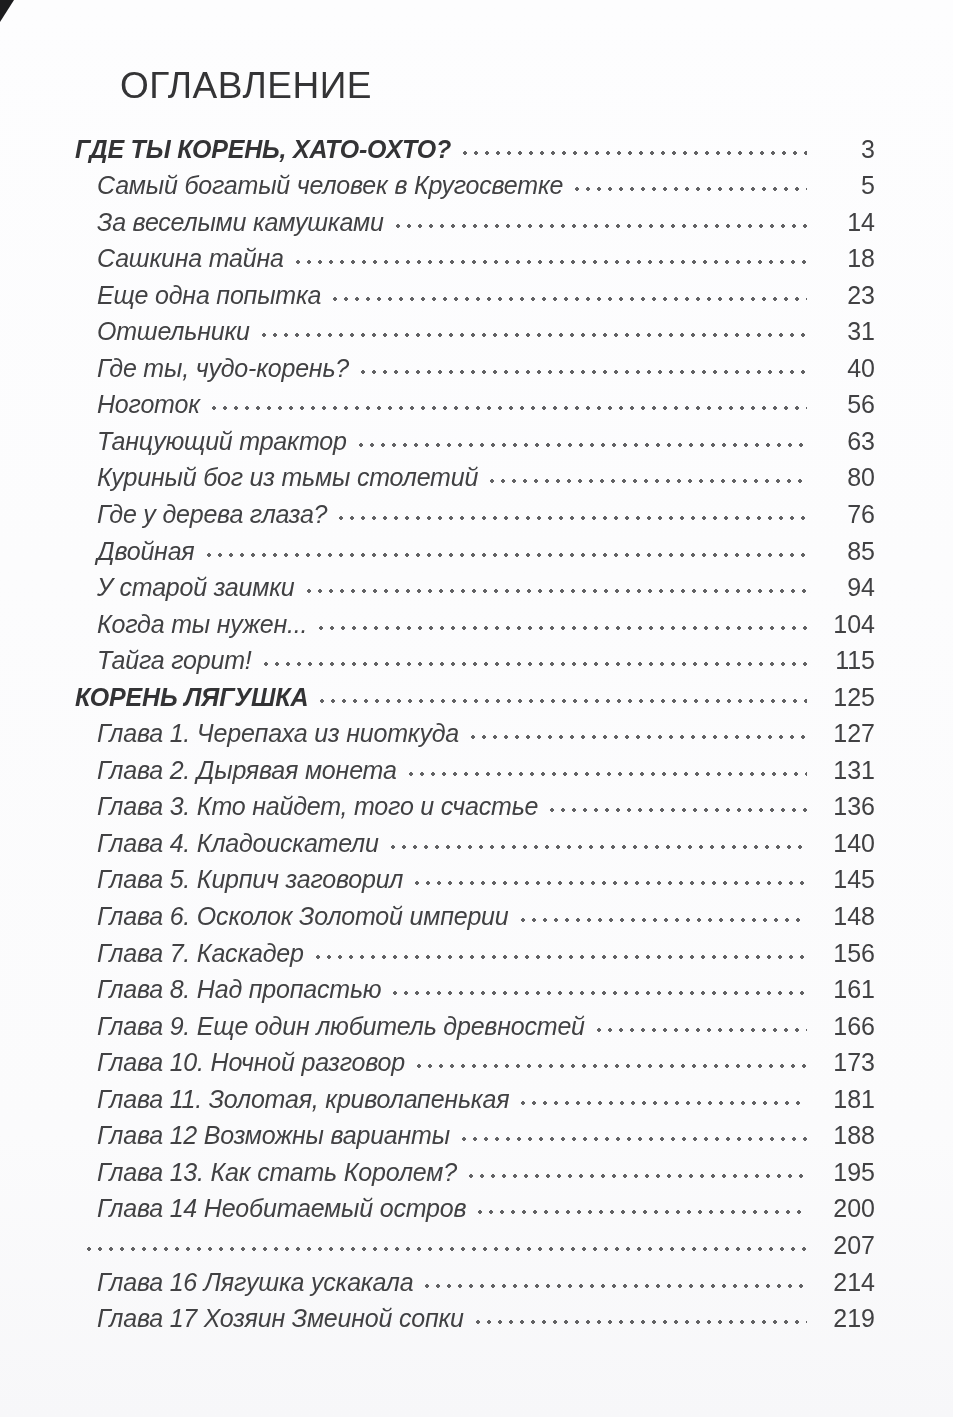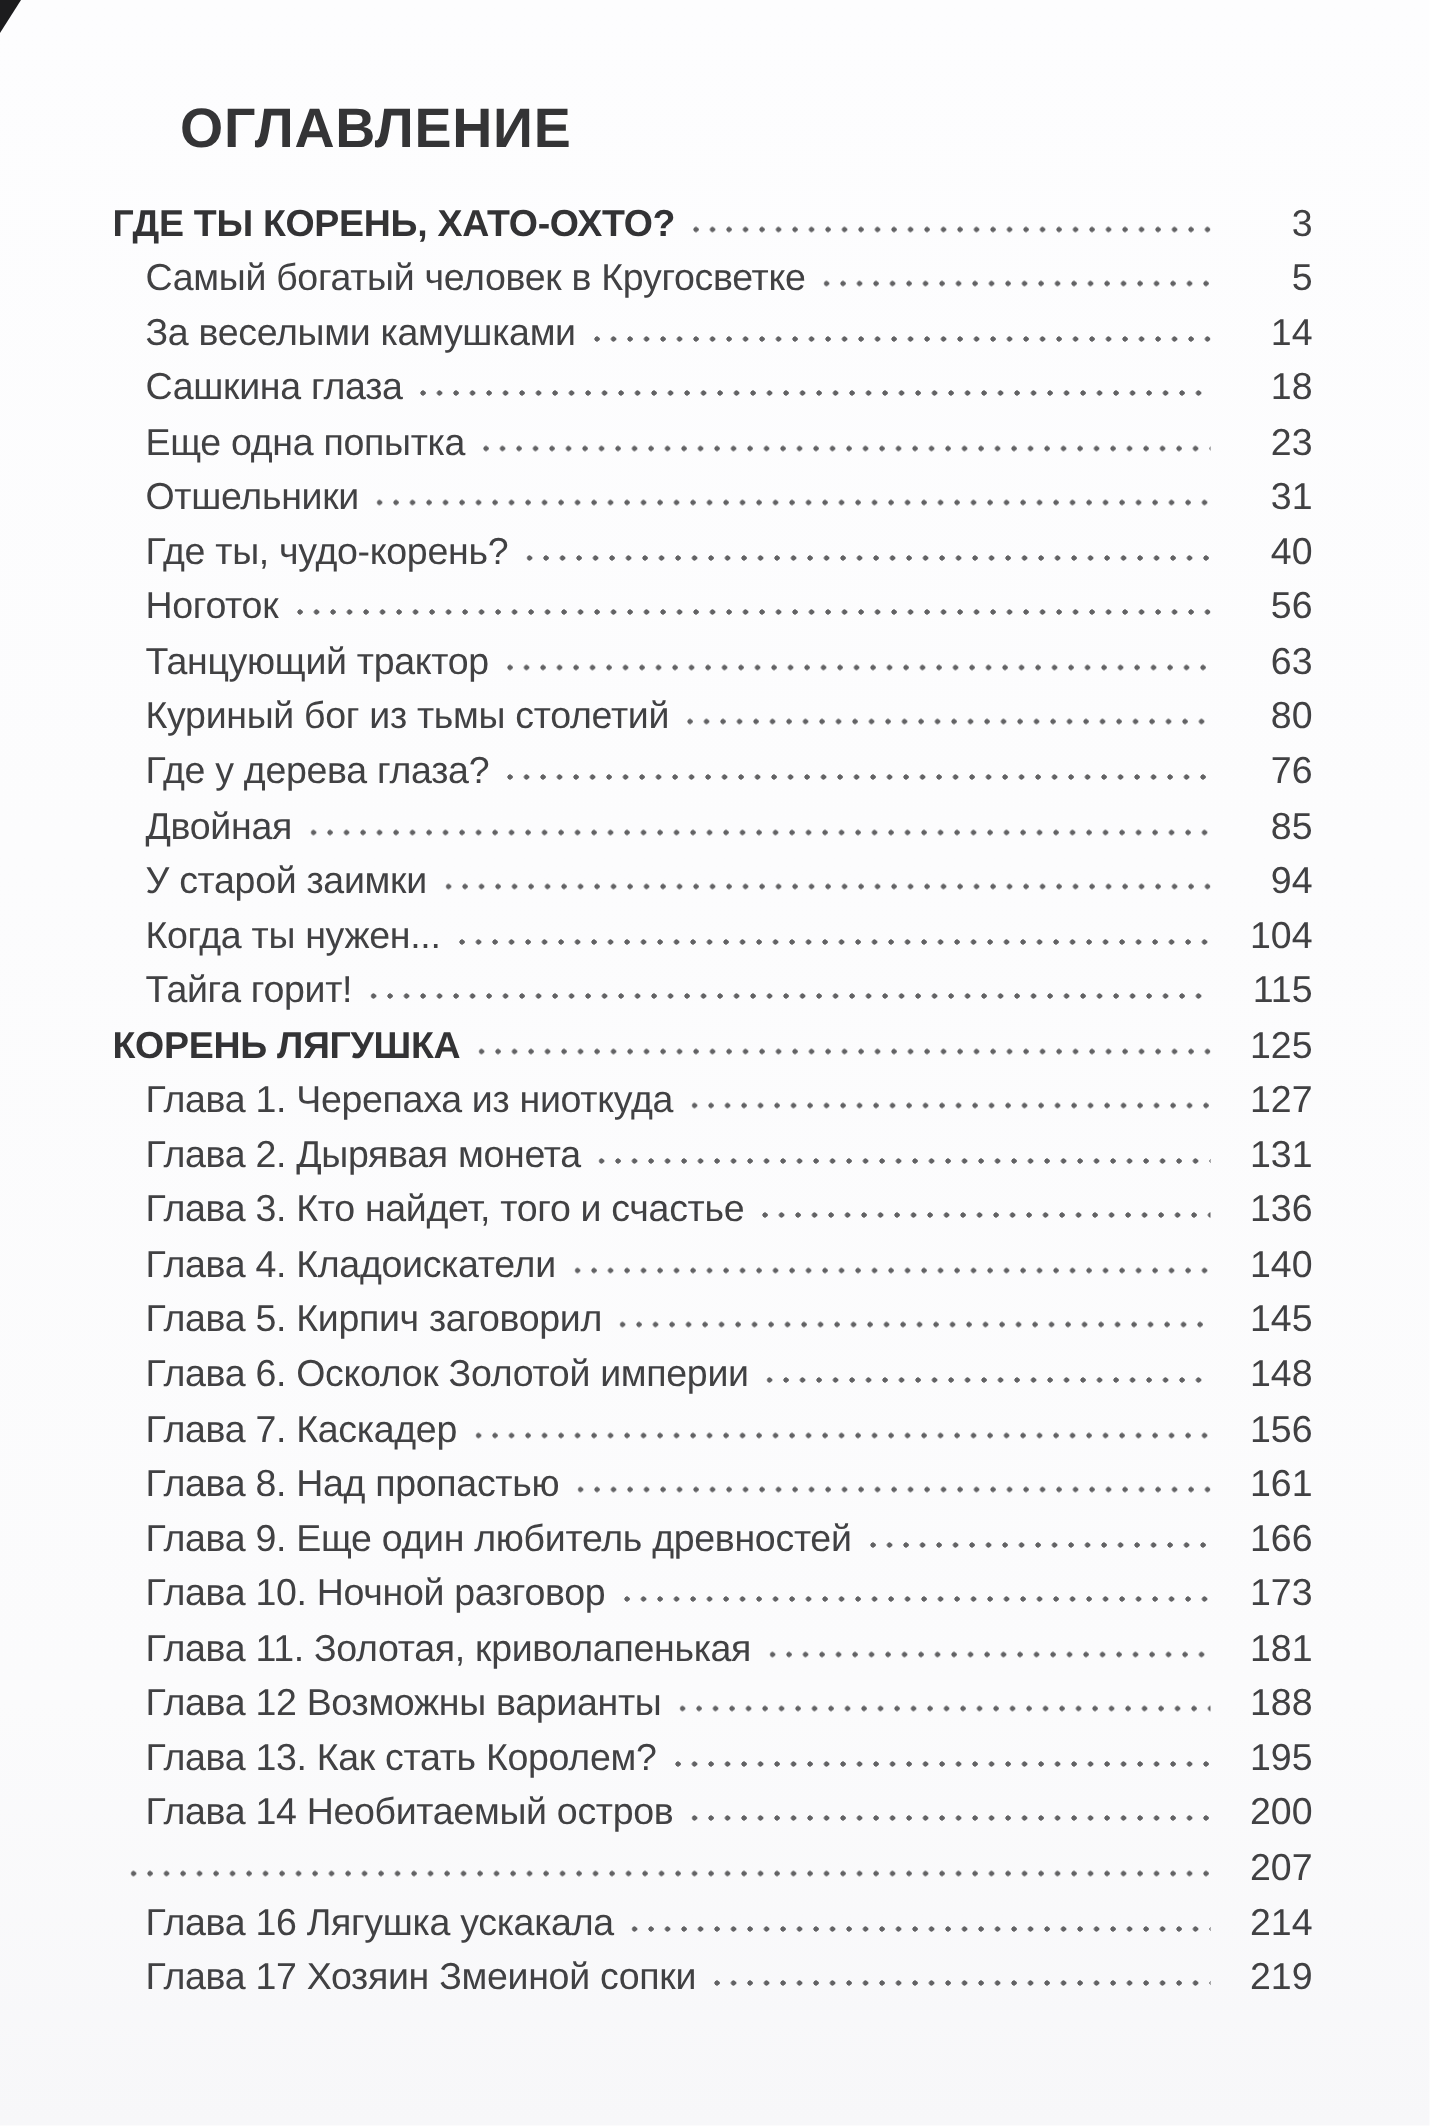--- a/index.html
+++ b/index.html
@@ -22,40 +22,41 @@
     width: 14px;
     height: 22px;
     background: #1c1c1e;
     clip-path: polygon(0 0, 100% 0, 0 100%);
   }
   .page-title {
     position: absolute;
     top: 40px;
     left: 120px;
     font-size: 37px;
-    font-weight: 700;
+    font-weight: 400;
     letter-spacing: 0.5px;
     color: #343436;
   }
   .toc-list {
     position: absolute;
     top: 127px;
     left: 75px;
     width: 800px;
   }
   .toc-row {
     display: flex;
     align-items: flex-end;
     height: 36.55px;
     font-size: 25px;
   }
   .toc-row .label {
     white-space: nowrap;
     color: #414143;
     letter-spacing: -0.2px;
+    font-style: italic;
   }
   .toc-row.item .label {
     padding-left: 22px;
   }
   .toc-row.section .label {
     font-weight: 700;
     color: #333335;
   }
   .toc-row .leader {
     flex: 1;
@@ -89,21 +90,21 @@
       <span class="label">Самый богатый человек в Кругосветке</span>
       <span class="leader"></span>
       <span class="pagenum">5</span>
     </div>
     <div class="toc-row item">
       <span class="label">За веселыми камушками</span>
       <span class="leader"></span>
       <span class="pagenum">14</span>
     </div>
     <div class="toc-row item">
-      <span class="label">Сашкина глаза</span>
+      <span class="label">Сашкина тайна</span>
       <span class="leader"></span>
       <span class="pagenum">18</span>
     </div>
     <div class="toc-row item">
       <span class="label">Еще одна попытка</span>
       <span class="leader"></span>
       <span class="pagenum">23</span>
     </div>
     <div class="toc-row item">
       <span class="label">Отшельники</span>

